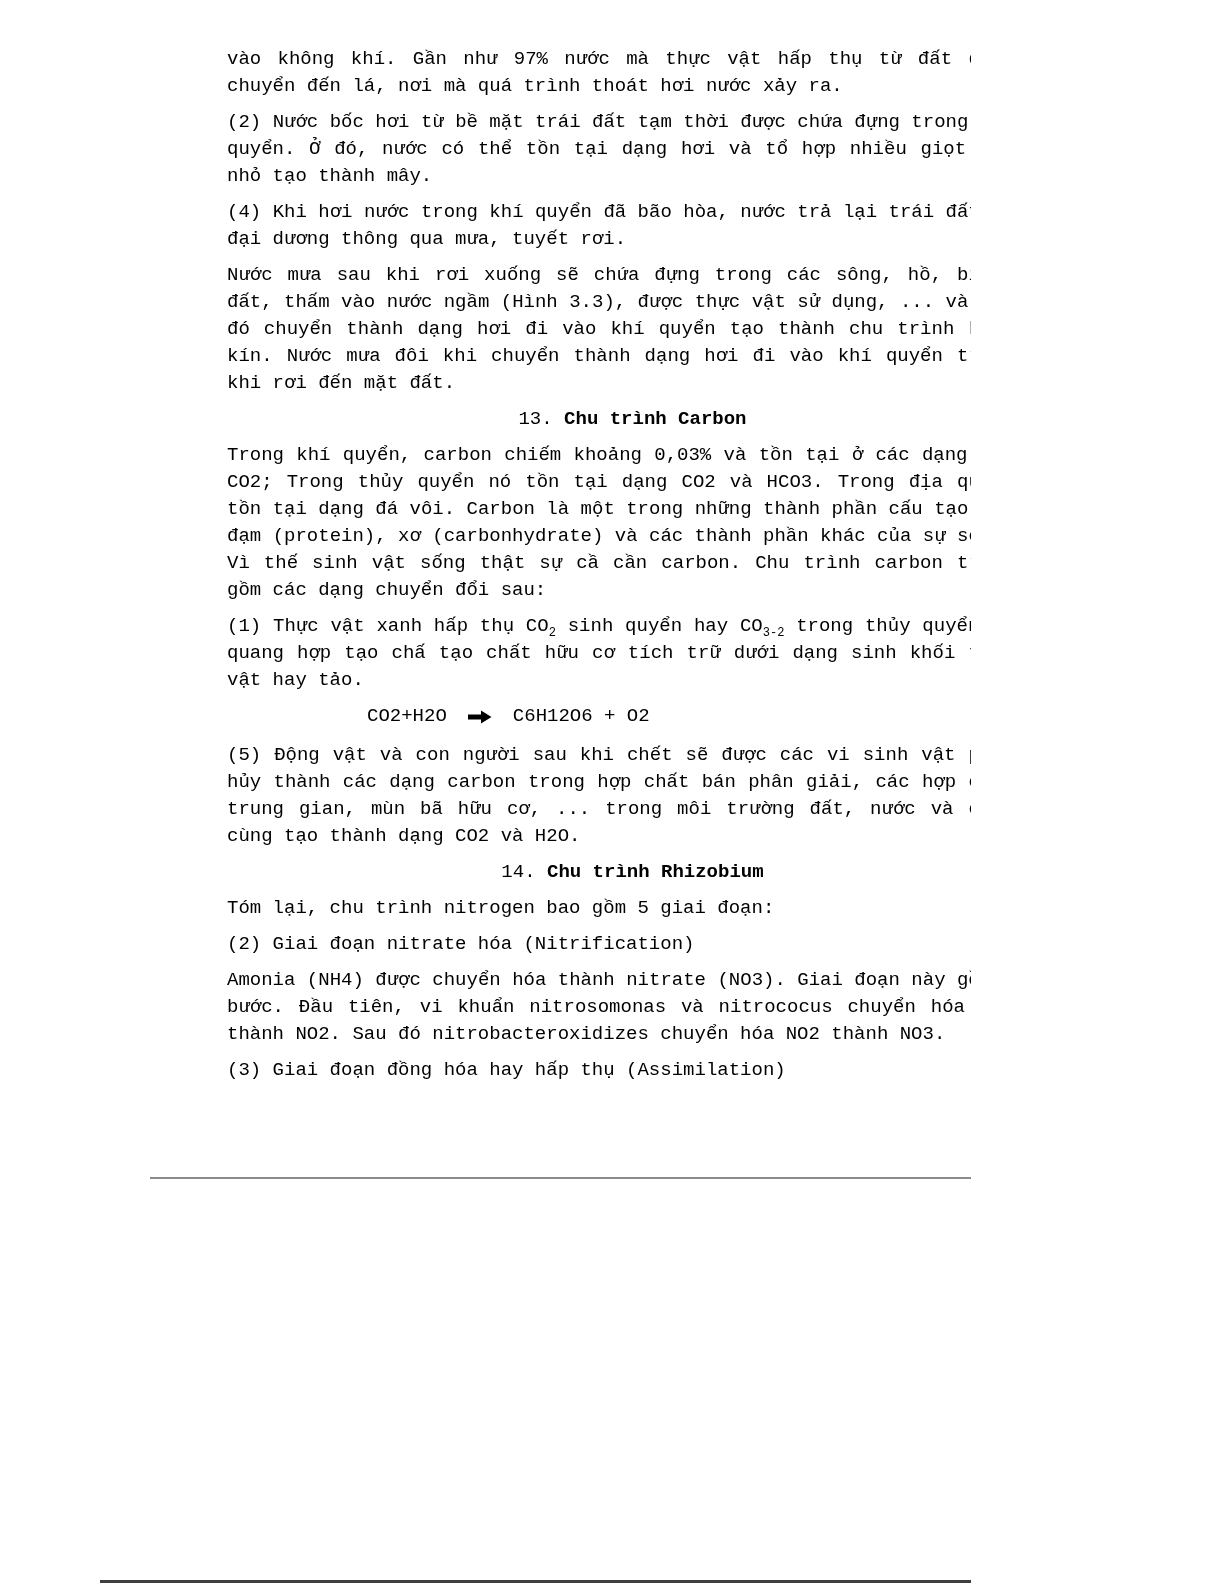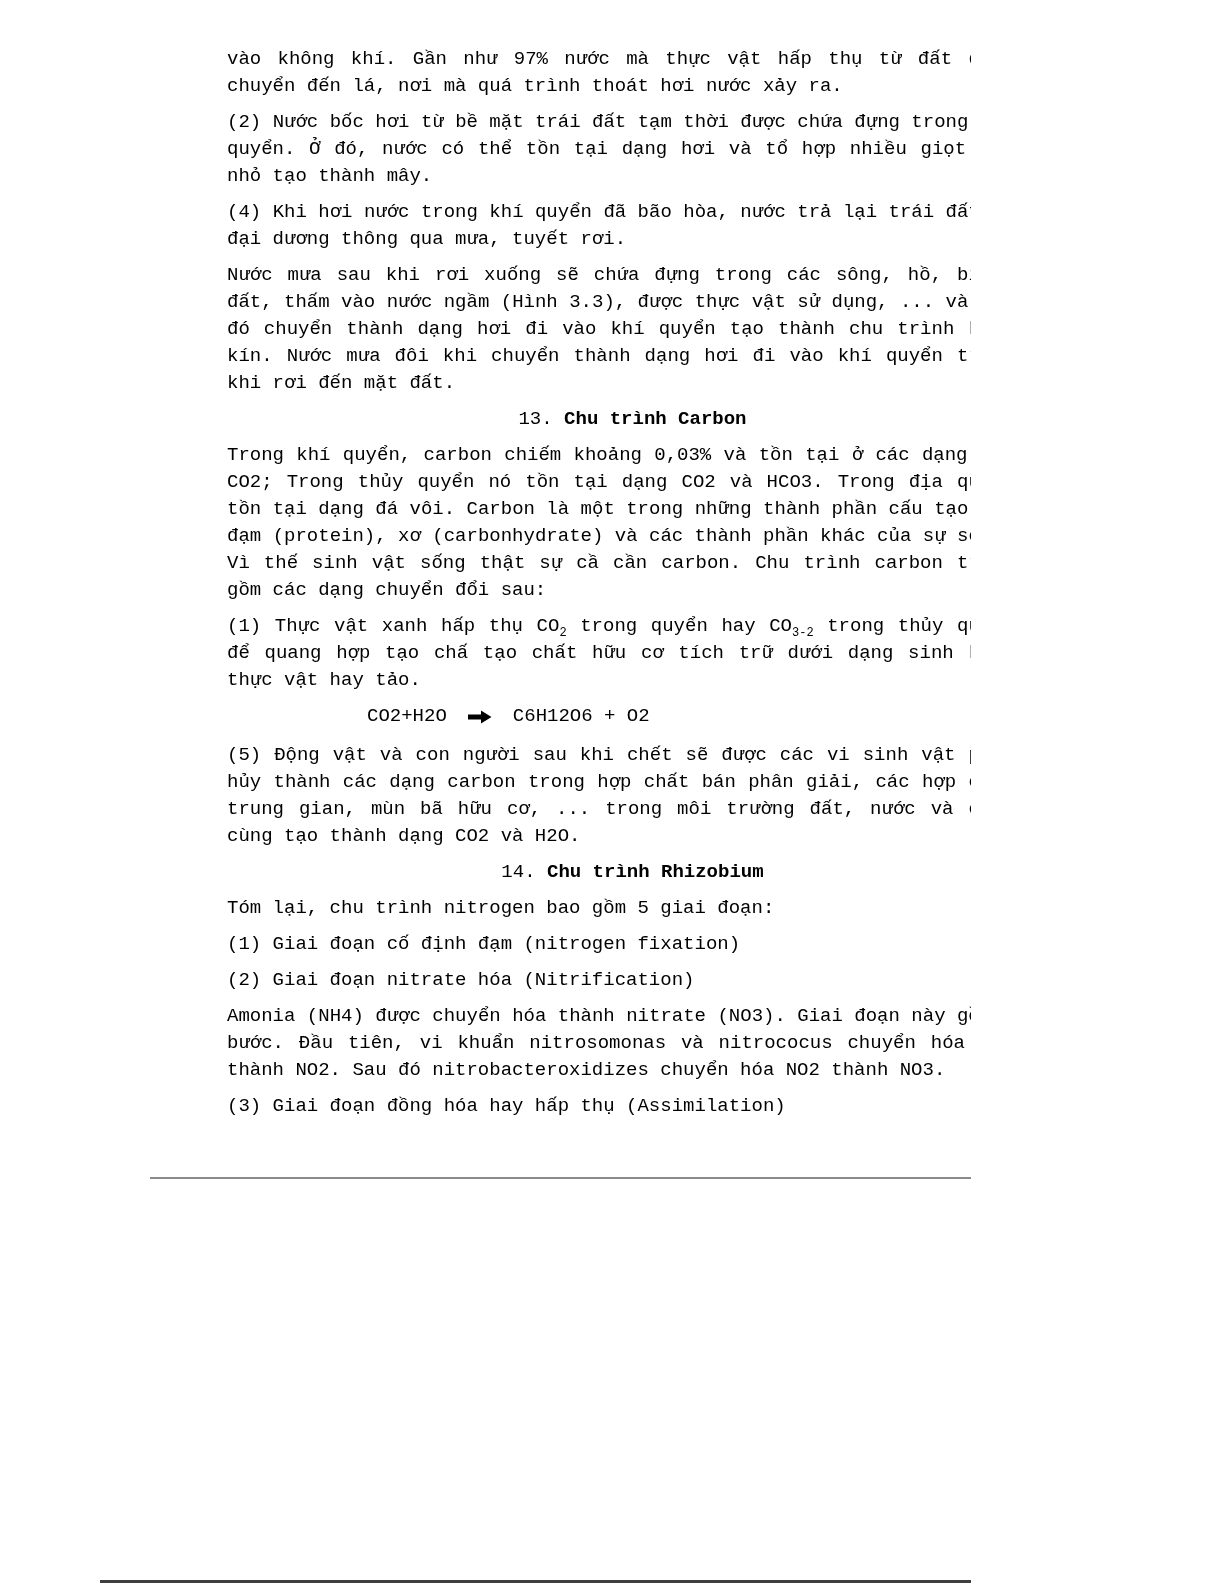--- a/index.html
+++ b/index.html
@@ -67,42 +67,41 @@
     <p class="para">(2) Nước bốc hơi từ bề mặt trái đất tạm thời được chứa đựng trong khí quyển. Ở đó, nước có thể tồn tại dạng hơi và tổ hợp nhiều giọt rất nhỏ tạo thành mây.</p>
 
     <p class="para">(4) Khi hơi nước trong khí quyển đã bão hòa, nước trả lại trái đất và đại dương thông qua mưa, tuyết rơi.</p>
 
     <p class="para">Nước mưa sau khi rơi xuống sẽ chứa đựng trong các sông, hồ, biển, đất, thấm vào nước ngầm (Hình 3.3), được thực vật sử dụng, ... và sau đó chuyển thành dạng hơi đi vào khí quyển tạo thành chu trình khép kín. Nước mưa đôi khi chuyển thành dạng hơi đi vào khí quyển trước khi rơi đến mặt đất.</p>
 
     <p class="para heading"><span>13.</span> <strong>Chu trình Carbon</strong></p>
 
     <p class="para">Trong khí quyển, carbon chiếm khoảng 0,03% và tồn tại ở các dạng như CO2; Trong thủy quyển nó tồn tại dạng CO2 và HCO3. Trong địa quyển tồn tại dạng đá vôi. Carbon là một trong những thành phần cấu tạo của đạm (protein), xơ (carbonhydrate) và các thành phần khác của sự sống. Vì thế sinh vật sống thật sự cầ cần carbon. Chu trình carbon trong gồm các dạng chuyển đổi sau:</p>
 
-    <p class="para"><span>(1) Thực vật xanh hấp thụ CO</span><sub>2</sub><span> trong quyển hay CO</span><sub>3-2</sub><span> trong thủy quyển để quang hợp tạo chấ tạo chất hữu cơ tích trữ dưới dạng sinh khối thực vật hay tảo.</span></p>
+    <p class="para"><span>(1) Thực vật xanh hấp thụ CO</span><sub>2</sub><span> sinh quyển hay CO</span><sub>3-2</sub><span> trong thủy quyển để quang hợp tạo chấ tạo chất hữu cơ tích trữ dưới dạng sinh khối thực vật hay tảo.</span></p>
 
     <div class="equation">
       <span>CO2+H2O</span>
       <span class="eq-arrow">
         <svg viewBox="0 0 24 14" width="24" height="14" aria-hidden="true">
             <path d="M0 4.5 H13 V0.5 L23.5 7 L13 13.5 V9.5 H0 Z"></path>
           </svg>
       </span>
       <span>C6H12O6 + O2</span>
     </div>
 
 
     <p class="para">(5) Động vật và con người sau khi chết sẽ được các vi sinh vật phân hủy thành các dạng carbon trong hợp chất bán phân giải, các hợp chất trung gian, mùn bã hữu cơ, ... trong môi trường đất, nước và cuối cùng tạo thành dạng CO2 và H2O.</p>
 
 
 
     <p class="para heading"><span>14.</span> <strong>Chu trình Rhizobium</strong></p>
 
     <p class="para">Tóm lại, chu trình nitrogen bao gồm 5 giai đoạn:</p>
 
-    <p class="para">(1) Giai đoạn cố định đạm (nitrogen fixation)</p>
 
 
     <p class="para">(2) Giai đoạn nitrate hóa (Nitrification)</p>
 
     <p class="para">Amonia (NH4) được chuyển hóa thành nitrate (NO3). Giai đoạn này gồm 2 bước. Đầu tiên, vi khuẩn nitrosomonas và nitrococus chuyển hóa NH4 thành NO2. Sau đó nitrobacteroxidizes chuyển hóa NO2 thành NO3.</p>
 
     <p class="para">(3) Giai đoạn đồng hóa hay hấp thụ (Assimilation)</p>
 
   </main>
 

